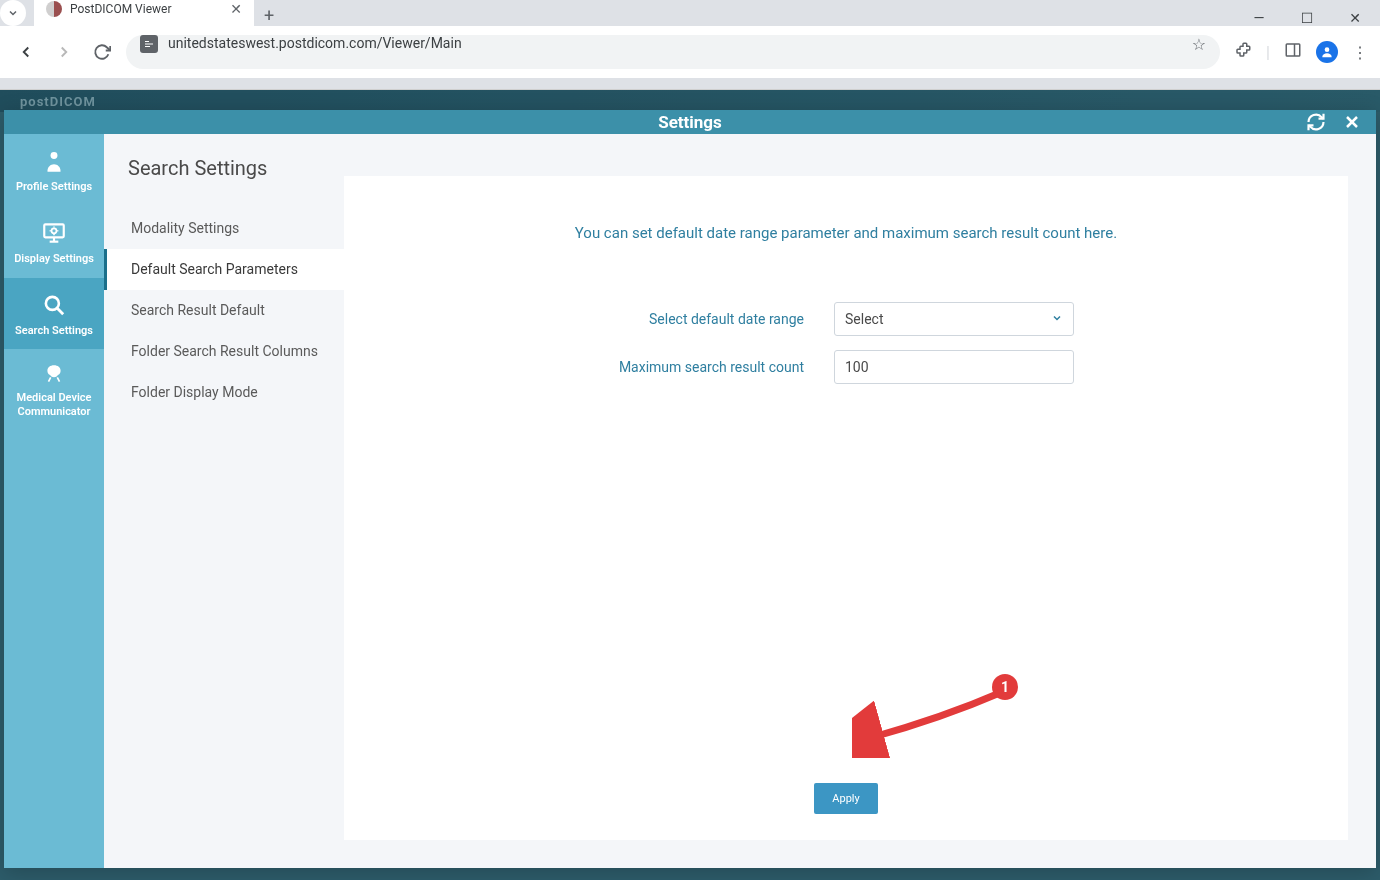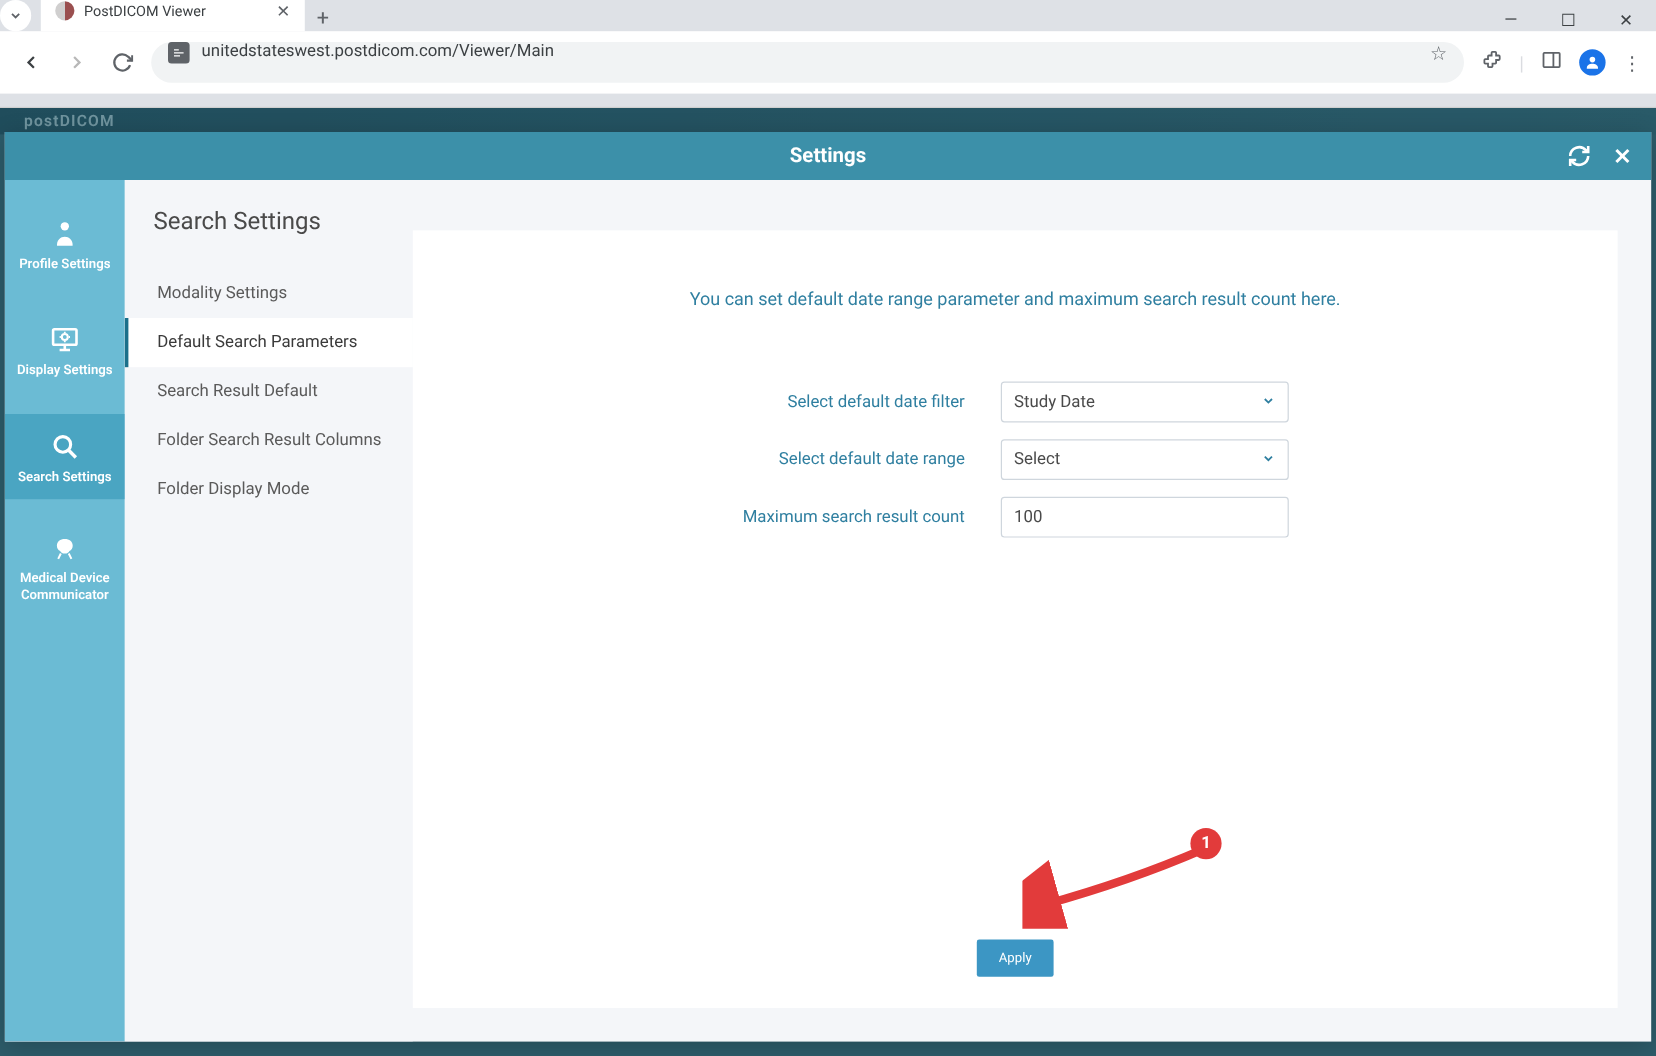--- a/index.html
+++ b/index.html
@@ -30,30 +30,30 @@
 .profile-dot svg { width:14px; height:14px; fill:#fff;}
 
 
 .page-bg { position:absolute; top:90px; left:0; right:0; bottom:0; background:#2f6e80;}
 .app-header { position:absolute; top:90px; left:0; right:0; height:22px; background: linear-gradient(90deg, #1e5a6e 0%, #2a6b7e 100%); display:flex; align-items:center; padding:0 20px;}
 .app-logo-blur { color:#b5e0ec; font-size:13px; font-weight:600; letter-spacing:1px; opacity:.7; filter:blur(.5px);}
 
 
 .overlay { position:absolute; top:90px; left:0; right:0; bottom:0; background:rgba(40,40,40,0.25);}
 .modal { position:absolute; top:110px; left:4px; right:4px; bottom:12px; background:#f4f6f9; display:flex; flex-direction:column; box-shadow:0 4px 20px rgba(0,0,0,.2);}
-.modal-header { height:40px; background:#3c90a9; display:flex; align-items:center; justify-content:center; position:relative;}
+.modal-header { height:24px; background:#3c90a9; display:flex; align-items:center; justify-content:center; position:relative;}
 .modal-title { color:#fff; font-size:17px; font-weight:700;}
 .modal-actions { position:absolute; right:14px; display:flex; gap:16px; align-items:center;}
 .modal-actions .icon-btn { color:#fff; font-size:18px; cursor:pointer; display:flex; align-items:center;}
 
 .modal-body { flex:1; display:flex; overflow:hidden;}
 
 
 .rail { width:100px; background:#6bbbd4; display:flex; flex-direction:column;}
-.rail-item { display:flex; flex-direction:column; align-items:center; gap:6px; padding:14px 4px 12px; color:#fff; font-size:11px; font-weight:600; text-align:center; line-height:1.25; cursor:pointer;margin-top:17px;}
+.rail-item { display:flex; flex-direction:column; align-items:center; gap:6px; padding:14px 4px 12px; color:#fff; font-size:11px; font-weight:600; text-align:center; line-height:1.25; cursor:pointer;}
 .rail-item.active { background:#4aa5c2;}
 .rail-item svg { width:26px; height:26px; fill:#fff;}
 .rail-item.comm svg { width:28px; height:22px;}
 
 
 .subnav { width:240px; background:#f4f6f9; padding-top:22px;}
 .subnav-title { font-size:20px; color:#4a4a4a; padding:0 24px 28px; font-weight:400;}
 .subnav-list {}
 .subnav-item { padding:11px 24px 11px 24px; color:#5a5a5a; font-size:14px; cursor:pointer; line-height:1.35; border-left:3px solid transparent;}
 .subnav-item.active { background:#fff; border-left:3px solid #1b6f8a; color:#3a3a3a;}
@@ -221,31 +221,20 @@
         <div class="subnav-item"><span>Folder Search Result Columns</span></div>
         <div class="subnav-item"><span>Folder Display Mode</span></div>
       </div>
     </div>
 
     <div class="content-wrap">
       <div class="content-title-space"></div>
       <div class="panel">
         <div class="panel-intro">You can set default date range parameter and maximum search result count here.</div>
 
-        <div class="form-row">
-          <div class="form-label">Select default date filter</div>
-          <div class="form-control select">
-            <span>Study Date</span>
-            <span class="chev">
-              <svg width="12" height="12" viewBox="0 0 24 24" fill="none" stroke="#2f7fa0" stroke-width="3">
-                  <polyline points="6 9 12 15 18 9"></polyline>
-                </svg>
-            </span>
-          </div>
-        </div>
 
         <div class="form-row">
           <div class="form-label">Select default date range</div>
           <div class="form-control select">
             <span>Select</span>
             <span class="chev">
               <svg width="12" height="12" viewBox="0 0 24 24" fill="none" stroke="#2f7fa0" stroke-width="3">
                   <polyline points="6 9 12 15 18 9"></polyline>
                 </svg>
             </span>

